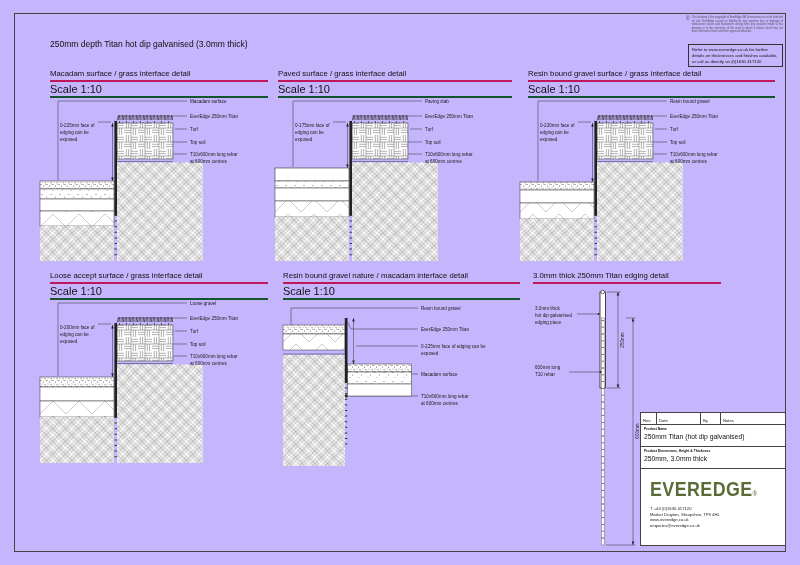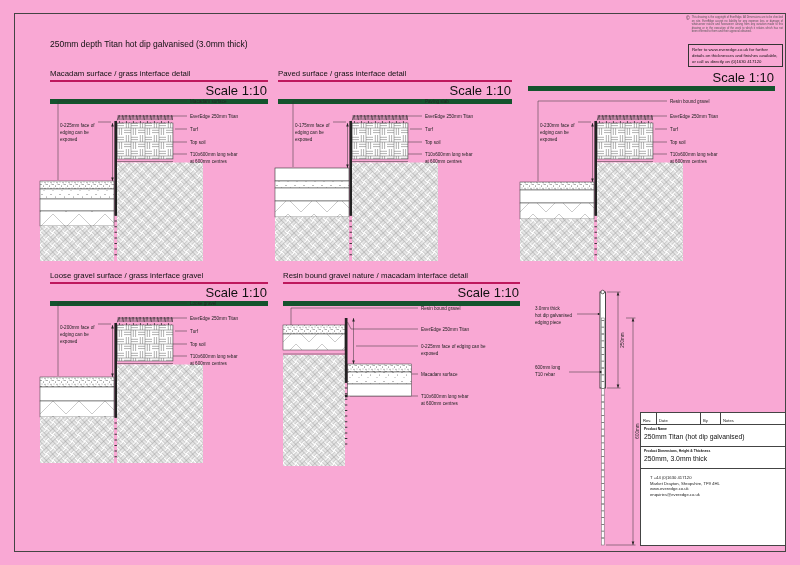--- a/index.html
+++ b/index.html
@@ -1,24 +1,24 @@
 <!DOCTYPE html>
 <html><head>
 <meta charset="utf-8">
 <style>
   *{margin:0;padding:0;box-sizing:border-box}
   html,body{background:#fff}
   body{font-family:"Liberation Sans",sans-serif;color:#1a1a1a}
-  .sheet{position:relative;width:800px;height:565px;background:#f9a8d4;overflow:hidden}
+  .sheet{position:relative;width:800px;height:565px;background:#c4b5fd;overflow:hidden}
   .abs{position:absolute}
   .frame{left:14px;top:13px;width:772px;height:539px;border:1px solid #444}
   .main-title{left:50px;top:39px;font-size:8.5px;color:#111}
   .panel{display:block}
   .pt{display:block;font-size:7.8px;color:#111;border-bottom:2px solid #be185d;padding-bottom:2px;white-space:nowrap}
-  .ps{display:block;font-size:13px;color:#111;text-align:right;border-bottom:5px solid #14532d;padding:1px 1px 1px 0}
+  .ps{display:block;font-size:11px;color:#111;border-bottom:2px solid #14532d;padding:1px 1px 1px 0}
   svg{overflow:visible}
   svg text{font-family:"Liberation Sans",sans-serif;font-size:4.6px;fill:#222}
   .cr{left:686px;top:16px;width:97px;display:flex;gap:2px}
   .cr-icon{font-size:5px;color:#333;line-height:5px}
   .cr-text{font-size:2.7px;line-height:3.5px;color:#555;text-align:justify}
   .refer{left:688px;top:44px;width:95px;border:1px solid #333;padding:2px 3px;font-size:4.3px;line-height:5.8px;color:#111}
   .tb{left:640px;top:412px;width:146px;height:134px;border:1px solid #444;background:#fff}
   .rev-row{display:flex;font-size:4.2px;color:#222;border-bottom:1px solid #444;height:12px;align-items:flex-end}
   .rev-row span{border-right:1px solid #444;padding:1px 2px;height:100%;display:flex;align-items:flex-end}
   .c-rev{width:16px}.c-date{width:44px}.c-by{width:20px}.c-notes{flex:1;border-right:none!important}
@@ -81,31 +81,33 @@
 
   <section class="abs panel" style="left:50px;top:69px;width:218px">
     <span class="pt">Macadam surface / grass interface detail</span>
     <span class="ps">Scale 1:10</span>
   </section>
   <section class="abs panel" style="left:278px;top:69px;width:234px">
     <span class="pt">Paved surface / grass interface detail</span>
     <span class="ps">Scale 1:10</span>
   </section>
   <section class="abs panel" style="left:528px;top:69px;width:247px">
+    <span class="pt">Resin bound gravel surface / grass interface detail</span>
     <span class="ps">Scale 1:10</span>
   </section>
   <section class="abs panel" style="left:50px;top:271px;width:218px">
-    <span class="pt">Loose gravel surface / grass interface gravel</span>
+    <span class="pt">Loose accept surface / grass interface detail</span>
     <span class="ps">Scale 1:10</span>
   </section>
   <section class="abs panel" style="left:283px;top:271px;width:237px">
     <span class="pt">Resin bound gravel nature / macadam interface detail</span>
     <span class="ps">Scale 1:10</span>
   </section>
   <section class="abs panel" style="left:533px;top:271px;width:188px">
+    <span class="pt">3.0mm thick 250mm Titan edging detail</span>
   </section>
 
   <svg class="abs" style="left:40px;top:93px" width="228" height="172" viewBox="0 0 228 172">
     <g stroke="#333" stroke-width=".5" fill="none">
       <polyline points="147,8 18,8 18,87"></polyline>
       <polyline points="147,23 79,23 77,27.5"></polyline>
       <line x1="135" y1="36" x2="147" y2="36"></line>
       <line x1="133" y1="49" x2="147" y2="49"></line>
       <line x1="93" y1="61" x2="147" y2="61"></line>
       <line x1="58" y1="29" x2="71" y2="29"></line>
@@ -316,20 +318,23 @@
     <div class="rev-row">
       <span class="c-rev">Rev.</span>
       <span class="c-date">Date</span>
       <span class="c-by">By</span>
       <span class="c-notes">Notes</span>
     </div>
     <div class="tb-label">Product Name</div>
     <div class="tb-value">250mm Titan (hot dip galvanised)</div>
     <div class="tb-label">Product Dimensions, Height &amp; Thickness</div>
     <div class="tb-value">250mm, 3.0mm thick</div>
+    <div class="logo-row">
+      <span class="logo-wrap"><span class="logo">EVEREDGE</span><span class="reg">®</span></span>
+    </div>
     <div class="contact">
       <div>T +44 (0)1630 417120</div>
       <div>Market Drayton, Shropshire, TF9 4HL</div>
       <div>www.everedge.co.uk</div>
       <div>enquiries@everedge.co.uk</div>
     </div>
   </div>
 </div>
 
 </body></html>

